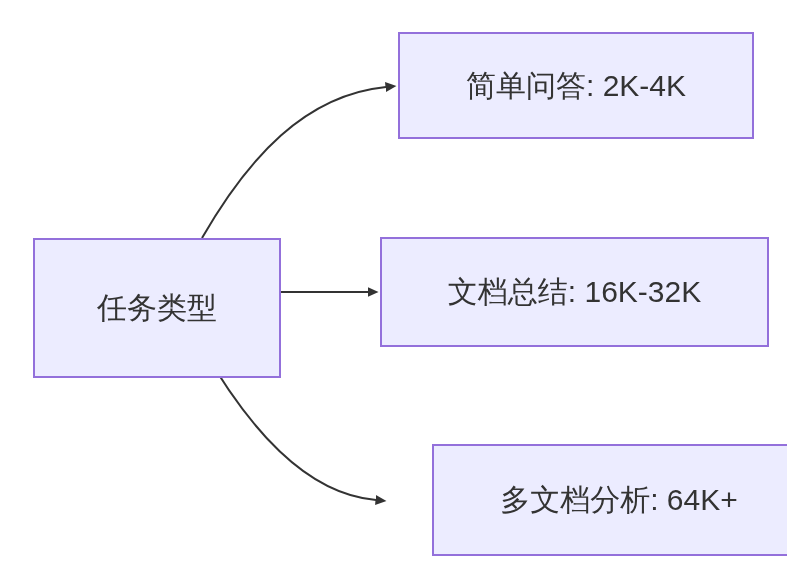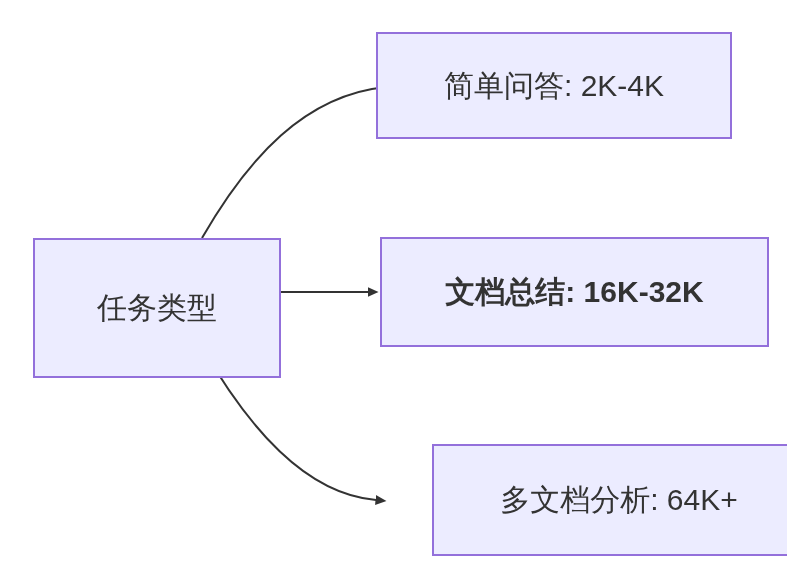--- a/index.html
+++ b/index.html
@@ -35,22 +35,22 @@
     border: 2px solid var(--node-border, #9370DB);
     display: flex;
     align-items: center;
     justify-content: center;
     color: var(--text, #333333);
     font-size: 30px;
     line-height: 1.2;
     white-space: nowrap;
   }
   .node-root   { left: 33px;  top: 238px; width: 248px; height: 140px; }
-  .node-top    { left: 376px; top: 32px;  width: 356px; height: 107px; }
-  .node-middle { left: 380px; top: 237px; width: 389px; height: 110px; font-weight: bold; }
+  .node-top    { left: 398px; top: 32px;  width: 356px; height: 107px; }
+  .node-middle { left: 380px; top: 237px; width: 389px; height: 110px; }
   .node-bottom { left: 388px; top: 444px; width: 374px; height: 112px; margin-left: 44px; }
 </style>
 </head>
 <body>
 
 <div class="canvas">
 
   <svg class="edges" viewBox="0 0 787 572" aria-hidden="true">
     <defs>
       <marker id="arrowhead" markerUnits="userSpaceOnUse" markerWidth="12" markerHeight="12" viewBox="0 0 12 12" refX="0.5" refY="6" orient="auto">

